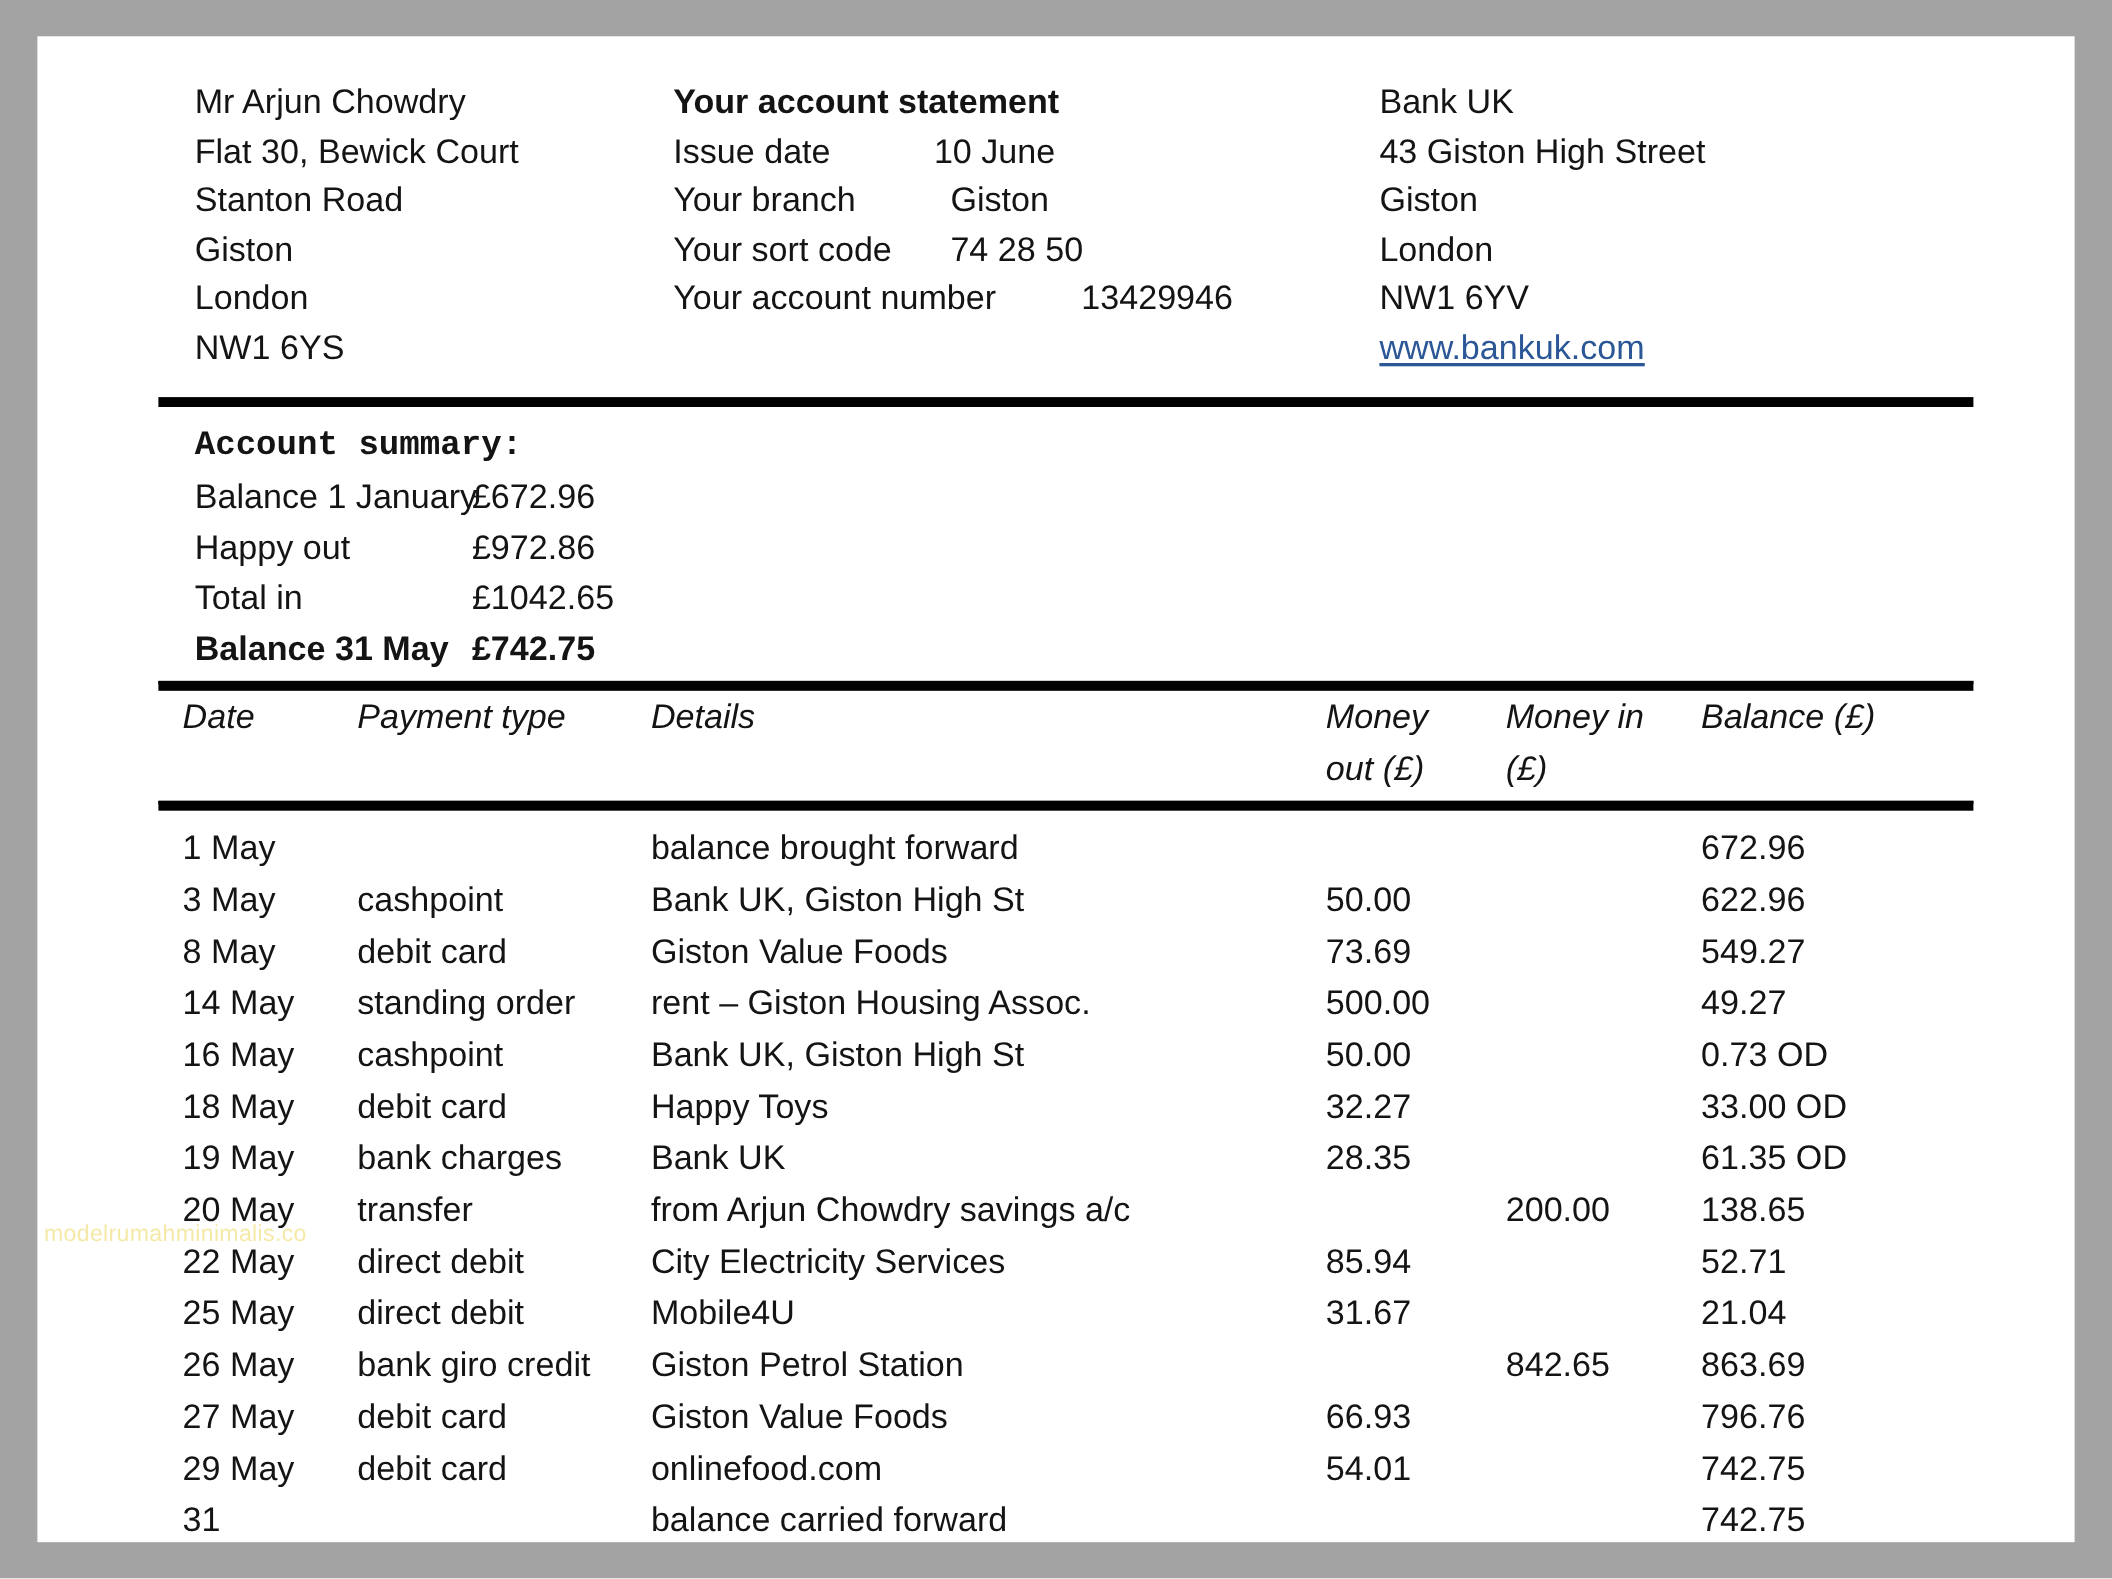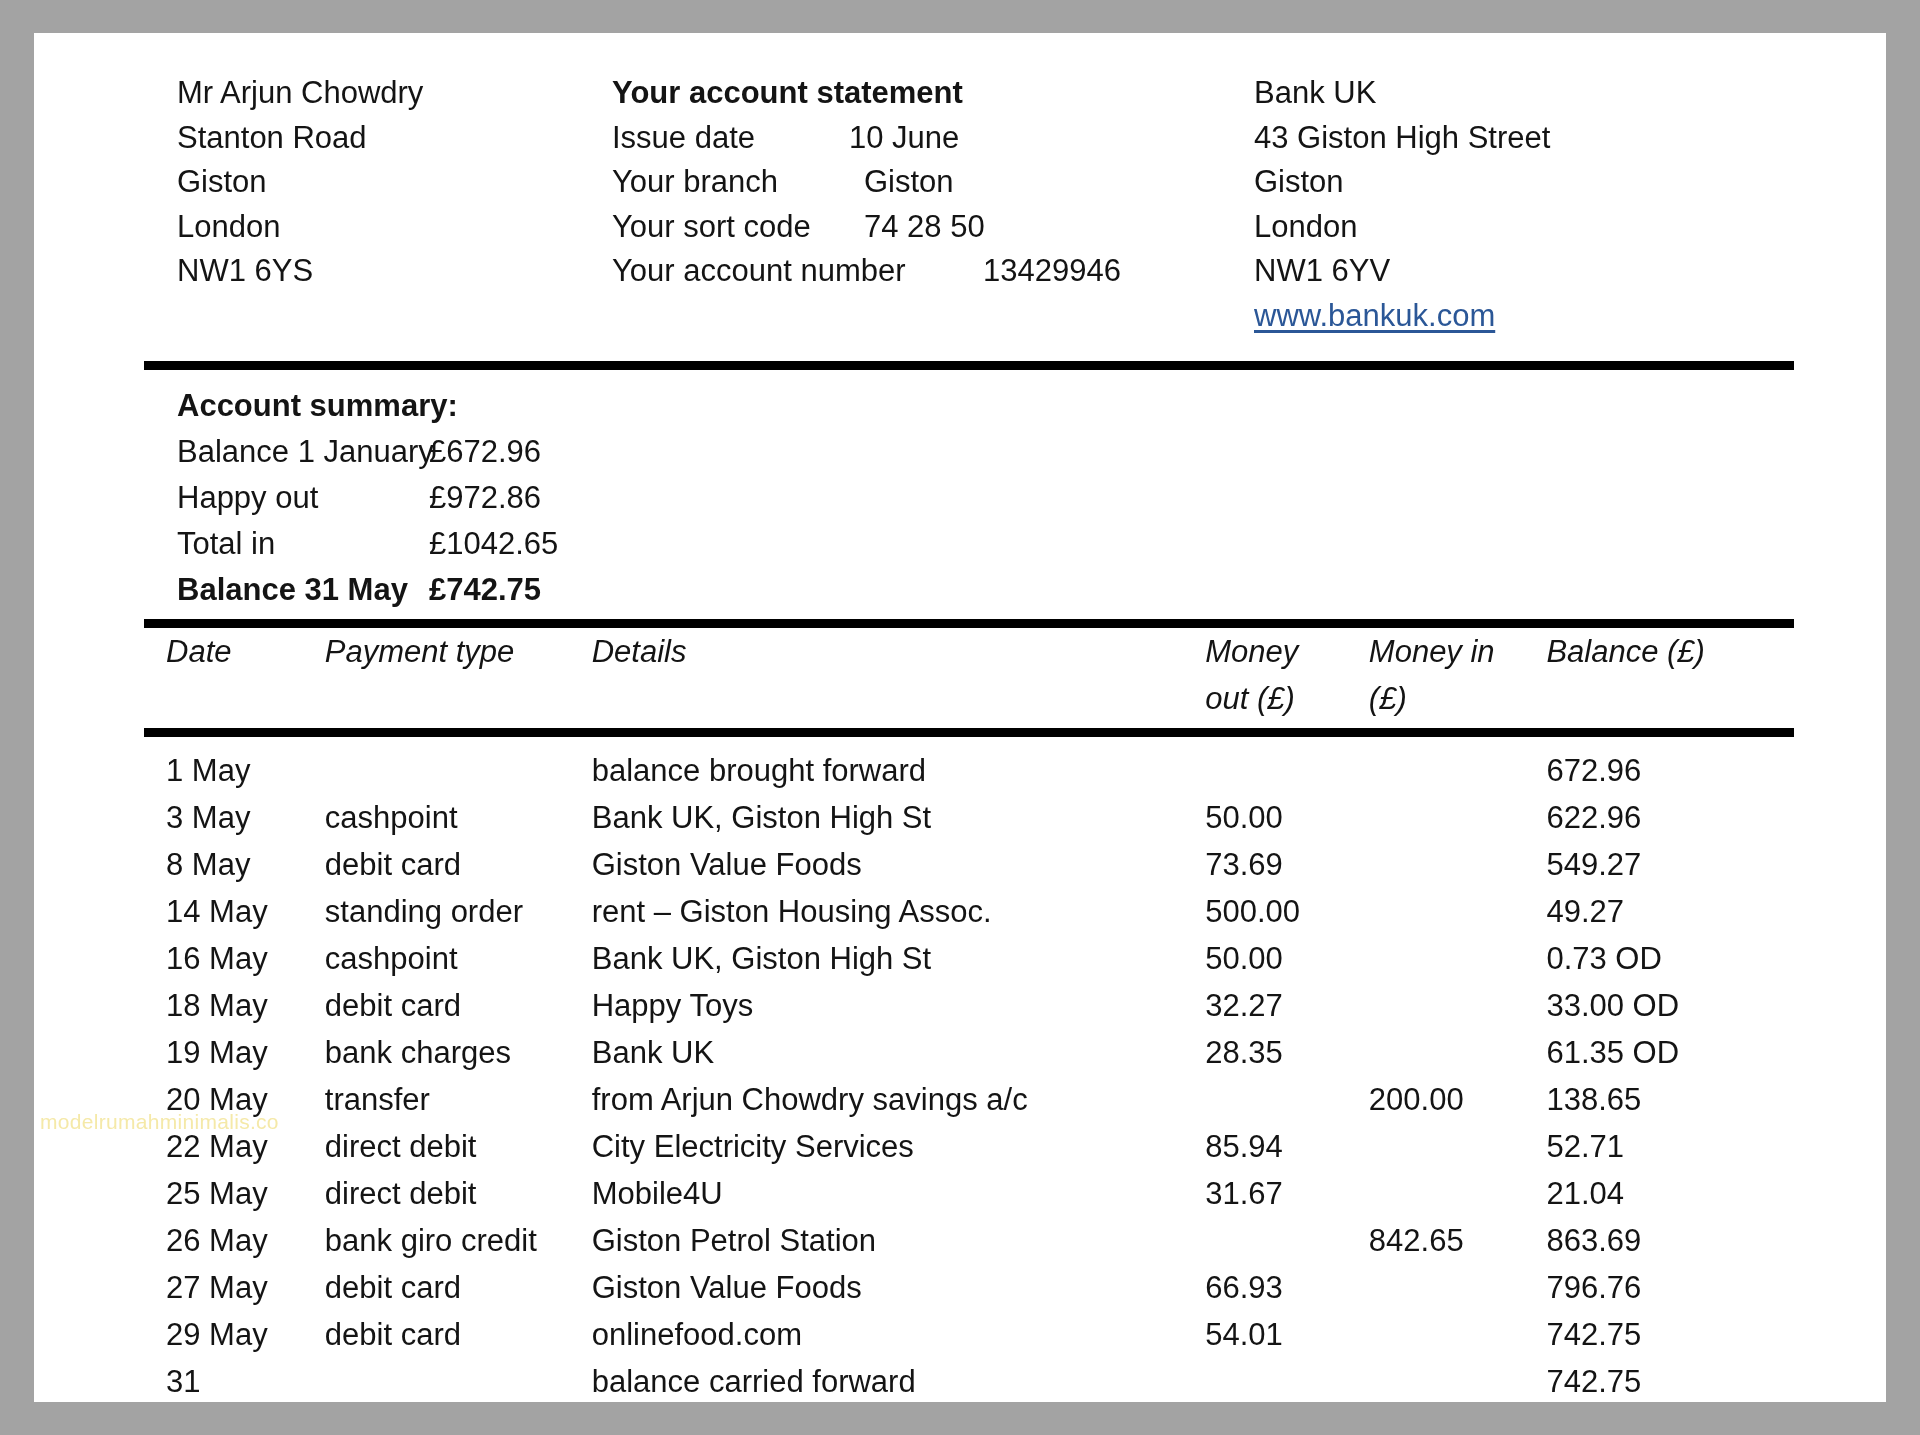--- a/index.html
+++ b/index.html
@@ -83,20 +83,21 @@
     height: 9px;
     background: #000000;
     border-top: 3px solid #000;
   }
 
   
   .summary { padding: 12px 0 6px 33px; }
   .summary .stitle {
     font-size: 31px; font-weight: bold; color: #141414;
     line-height: 47px;
+    font-family: Liberation Mono, monospace;
   }
   .srow { position: relative; height: 46px; white-space: nowrap; }
   .srow .lab {
     font-size: 31px; line-height: 46px; color: #141414;
   }
   .srow .amt {
     position: absolute; left: 252px; top: 0;
     font-size: 31px; line-height: 46px; color: #141414;
   }
   .srow.bold .lab, .srow.bold .amt { font-weight: bold; }
@@ -145,20 +146,21 @@
 <body>
 
 <div id="page">
   <div id="sheet">
     <div class="content">
 
       <div class="header">
 
         <div class="col col-customer">
           <div class="hline">Mr Arjun Chowdry</div>
+          <div class="hline">Flat 30, Bewick Court</div>
           <div class="hline">Stanton Road</div>
           <div class="hline">Giston</div>
           <div class="hline">London</div>
           <div class="hline">NW1 6YS</div>
         </div>
 
         <div class="col col-details">
           <div class="hline bold">Your account statement</div>
           <div class="kv">
             <span class="k">Issue date</span>

